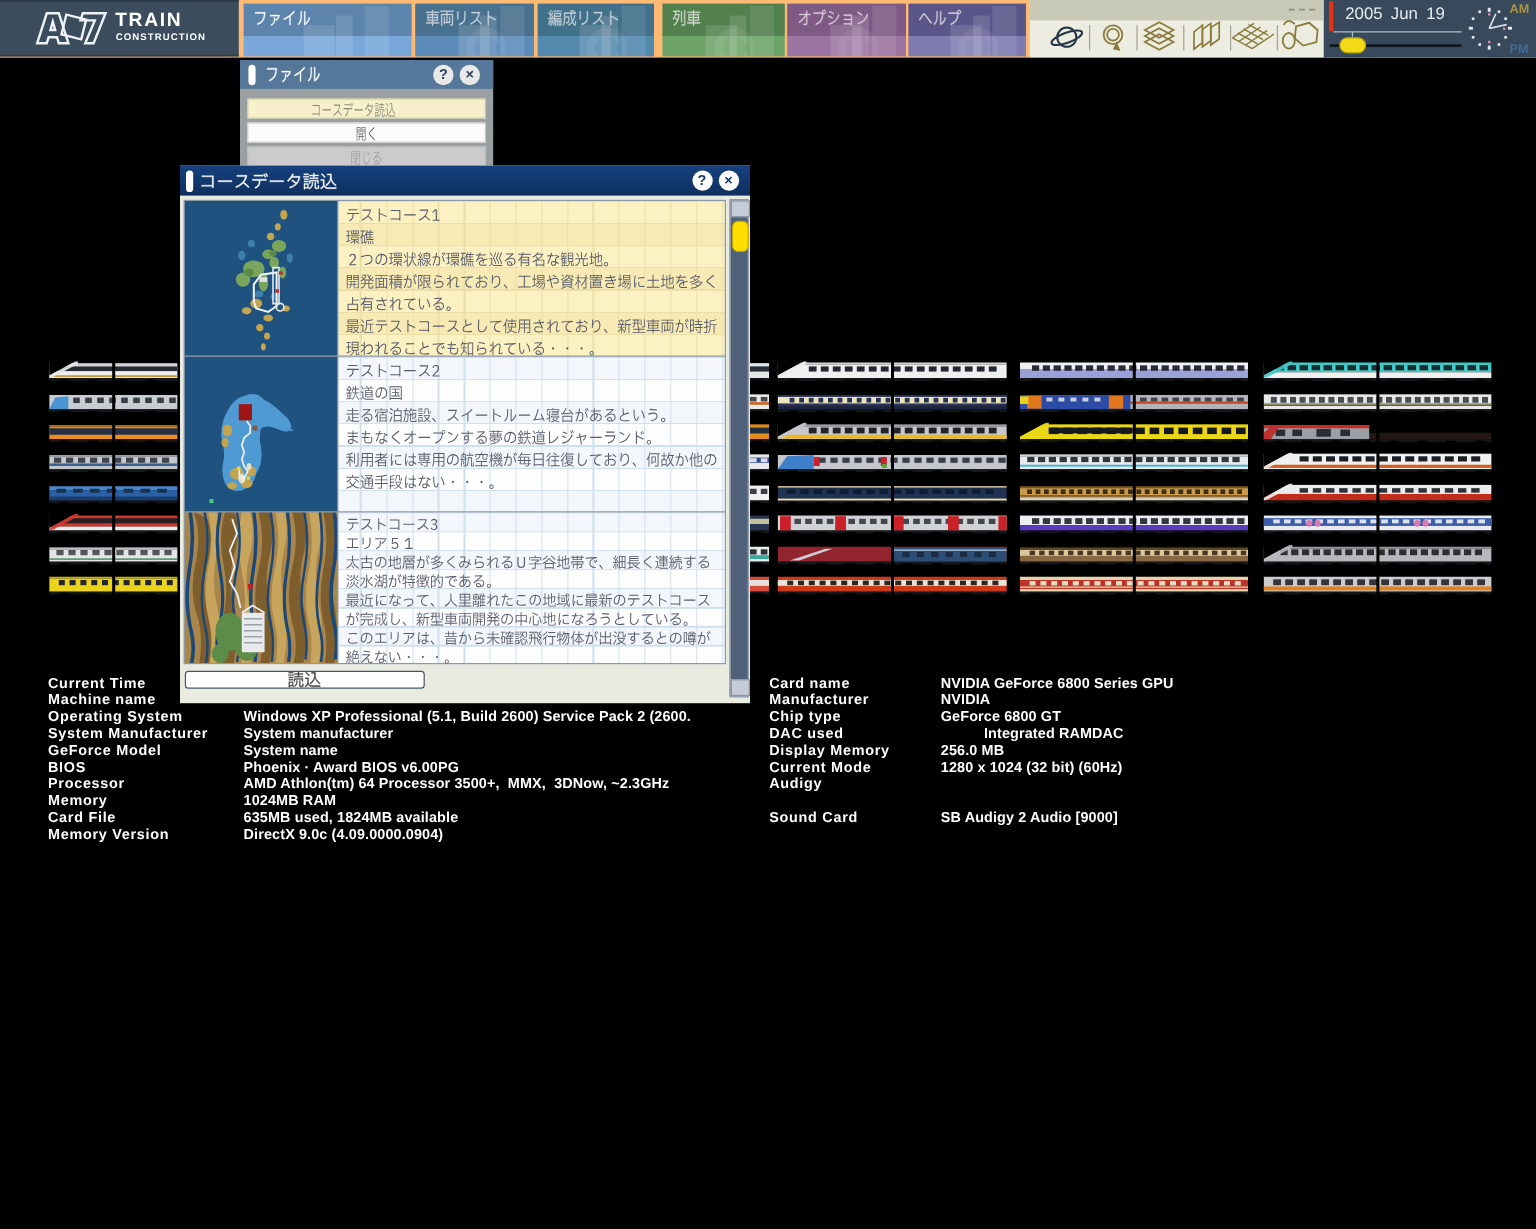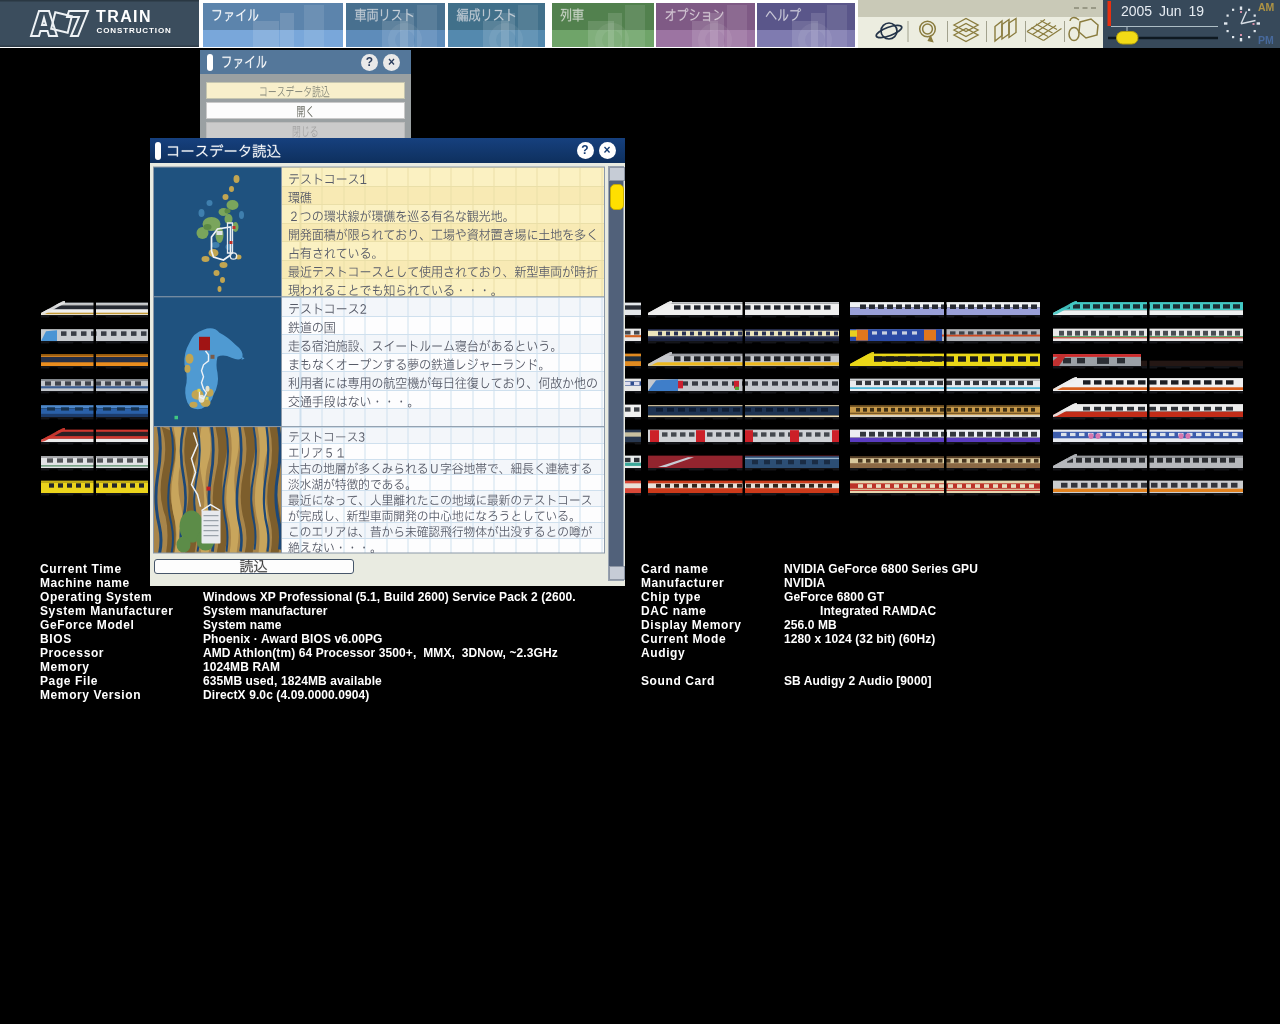--- a/index.html
+++ b/index.html
@@ -1,15 +1,15 @@
 <!DOCTYPE html>
 <html><head><meta charset="utf-8"><style>
 *{margin:0;padding:0;box-sizing:border-box}
 html,body{width:1280px;height:1024px;background:#000;overflow:hidden;position:relative;font-family:"Liberation Sans",sans-serif}
-#topbar{position:absolute;left:0;top:0;width:1280px;height:48px;background:#ffffff}
+#topbar{position:absolute;left:0;top:0;width:1280px;height:48px;background:#fdba74}
 .tab{position:absolute;top:3px;height:43.5px;overflow:hidden}
 .tab i{position:absolute;top:6px;width:26px;height:32px;background:rgba(255,255,255,0.13)}
 .tab b{position:absolute;top:14px;width:34px;height:34px;border-radius:50%;border:7px solid rgba(255,255,255,0.07)}
 .tr{position:absolute}
 .si{position:absolute;color:#fff;font-weight:bold;font-size:12px;white-space:pre;letter-spacing:0.1px}
 .lb{letter-spacing:0.6px}
 #menu{position:absolute;left:200px;top:50px;width:211px;height:95px;background:#9aa0a2;z-index:5}
 #menu-tbar{position:absolute;left:0;top:0;width:211px;height:24px;background:#54779a}
 #menu .pill{position:absolute;left:7px;top:3.5px;width:6px;height:17px;background:#fff;border-radius:3px}
 .cbtn{position:absolute;top:3.5px;width:17px;height:17px;border-radius:50%;background:#e9e9e9;color:#2a3c5c;font-weight:bold;font-size:12px;text-align:center;line-height:17px}
@@ -1486,31 +1486,31 @@
 <div class="si lb" style="left:40px;top:604px">System Manufacturer</div>
 <div class="si" style="left:203px;top:604px">System manufacturer</div>
 <div class="si lb" style="left:40px;top:618px">GeForce Model</div>
 <div class="si" style="left:203px;top:618px">System name</div>
 <div class="si lb" style="left:40px;top:632px">BIOS</div>
 <div class="si" style="left:203px;top:632px">Phoenix · Award BIOS v6.00PG</div>
 <div class="si lb" style="left:40px;top:646px">Processor</div>
 <div class="si" style="left:203px;top:646px">AMD Athlon(tm) 64 Processor 3500+,&nbsp; MMX,&nbsp; 3DNow, ~2.3GHz</div>
 <div class="si lb" style="left:40px;top:660px">Memory</div>
 <div class="si" style="left:203px;top:660px">1024MB RAM</div>
-<div class="si lb" style="left:40px;top:674px">Page File</div>
+<div class="si lb" style="left:40px;top:674px">Card File</div>
 <div class="si" style="left:203px;top:674px">635MB used, 1824MB available</div>
 <div class="si lb" style="left:40px;top:688px">Memory Version</div>
 <div class="si" style="left:203px;top:688px">DirectX 9.0c (4.09.0000.0904)</div>
 <div class="si lb" style="left:641px;top:562px">Card name</div>
 <div class="si" style="left:784px;top:562px">NVIDIA GeForce 6800 Series GPU</div>
 <div class="si lb" style="left:641px;top:576px">Manufacturer</div>
 <div class="si" style="left:784px;top:576px">NVIDIA</div>
 <div class="si lb" style="left:641px;top:590px">Chip type</div>
 <div class="si" style="left:784px;top:590px">GeForce 6800 GT</div>
-<div class="si lb" style="left:641px;top:604px">DAC name</div>
+<div class="si lb" style="left:641px;top:604px">DAC used</div>
 <div class="si" style="left:820px;top:604px">Integrated RAMDAC</div>
 <div class="si lb" style="left:641px;top:618px">Display Memory</div>
 <div class="si" style="left:784px;top:618px">256.0 MB</div>
 <div class="si lb" style="left:641px;top:632px">Current Mode</div>
 <div class="si" style="left:784px;top:632px">1280 x 1024 (32 bit) (60Hz)</div>
 <div class="si lb" style="left:641px;top:646px">Audigy</div>
 <div class="si lb" style="left:641px;top:674px">Sound Card</div>
 <div class="si" style="left:784px;top:674px">SB Audigy 2 Audio [9000]</div>
 
 <div id="menu">

